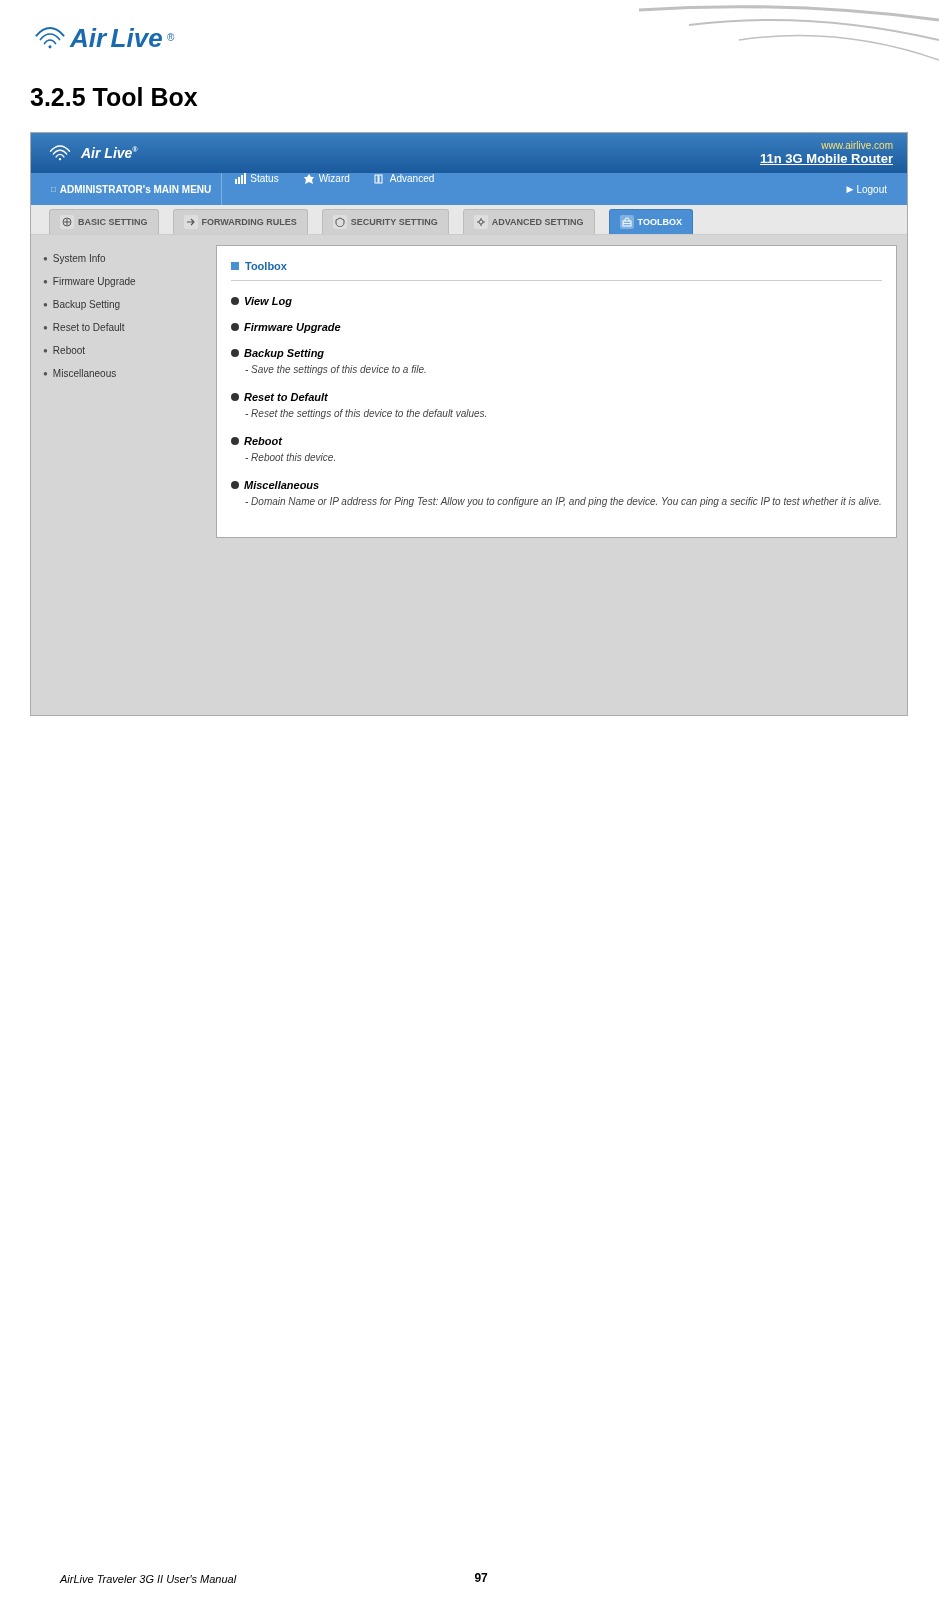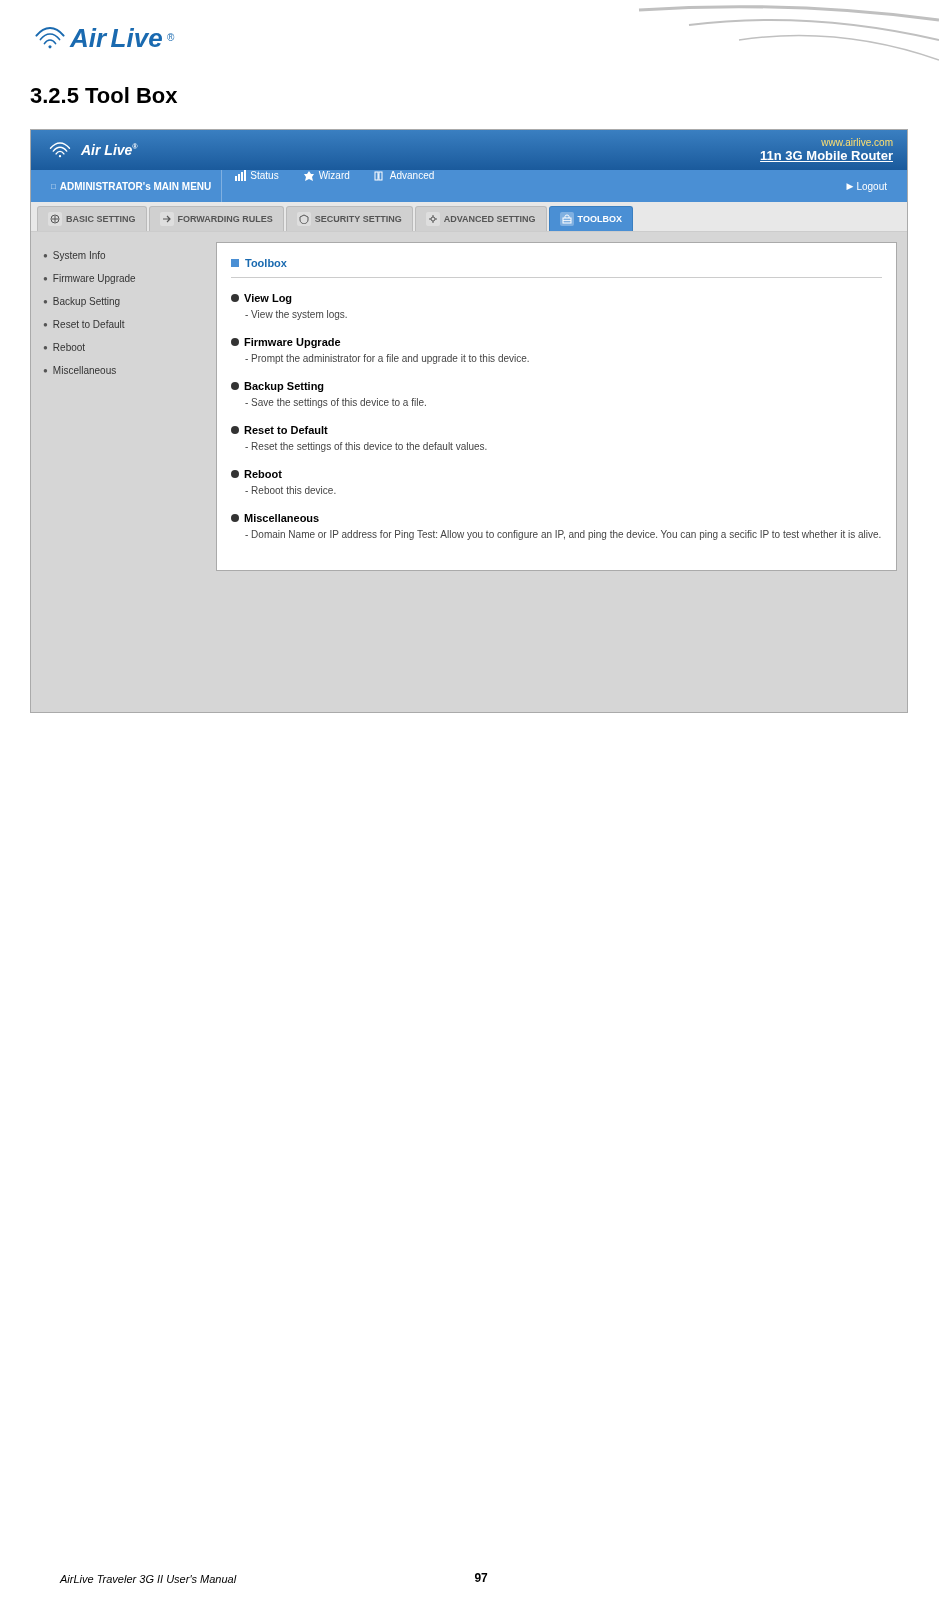--- a/index.html
+++ b/index.html
@@ -30,21 +30,21 @@
       font-style: italic;
     }
     .logo-registered {
       font-size: 10px;
       vertical-align: super;
       color: #1a6ab0;
     }
 
     
     .section-title {
-      font-size: 22px;
+      font-size: 25px;
       font-weight: bold;
       color: #000;
       padding: 15px 30px 20px 30px;
     }
 
     
     .router-ui {
       margin: 0 30px;
       border: 1px solid #aaa;
       width: 878px;
@@ -138,20 +138,21 @@
       gap: 4px;
       padding: 5px 10px;
       font-size: 9px;
       font-weight: bold;
       color: #555;
       background: #d0d0d0;
       border: 1px solid #bbb;
       border-bottom: none;
       border-radius: 3px 3px 0 0;
       cursor: pointer;
+      margin-left: 12px;
     }
     .sub-nav-tab.active {
       background: #4a8fd4;
       color: white;
       border-color: #3a7fc1;
     }
     .tab-icon {
       width: 14px;
       height: 14px;
       background: rgba(255,255,255,0.3);
@@ -213,20 +214,21 @@
       margin-bottom: 14px;
     }
     .title-square {
       width: 8px;
       height: 8px;
       background: #4a8fd4;
     }
 
     .toolbox-item {
       margin-bottom: 14px;
+      font-style: italic;
     }
     .toolbox-item-title {
       font-size: 11px;
       font-weight: bold;
       color: #000;
       display: flex;
       align-items: center;
       gap: 5px;
       margin-bottom: 3px;
     }
@@ -449,29 +451,27 @@
         <div class="content-box-title">
           <div class="title-square"></div>
           <span>Toolbox</span>
         </div>
 
         <div class="toolbox-item">
           <div class="toolbox-item-title">
             <span class="toolbox-bullet"></span>
             <span>View Log</span>
           </div>
-          <div class="toolbox-item-desc">- View the system logs.</div>
         </div>
 
         <div class="toolbox-item">
           <div class="toolbox-item-title">
             <span class="toolbox-bullet"></span>
             <span>Firmware Upgrade</span>
           </div>
-          <div class="toolbox-item-desc">- Prompt the administrator for a file and upgrade it to this device.</div>
         </div>
 
         <div class="toolbox-item">
           <div class="toolbox-item-title">
             <span class="toolbox-bullet"></span>
             <span>Backup Setting</span>
           </div>
           <div class="toolbox-item-desc">- Save the settings of this device to a file.</div>
         </div>
 

